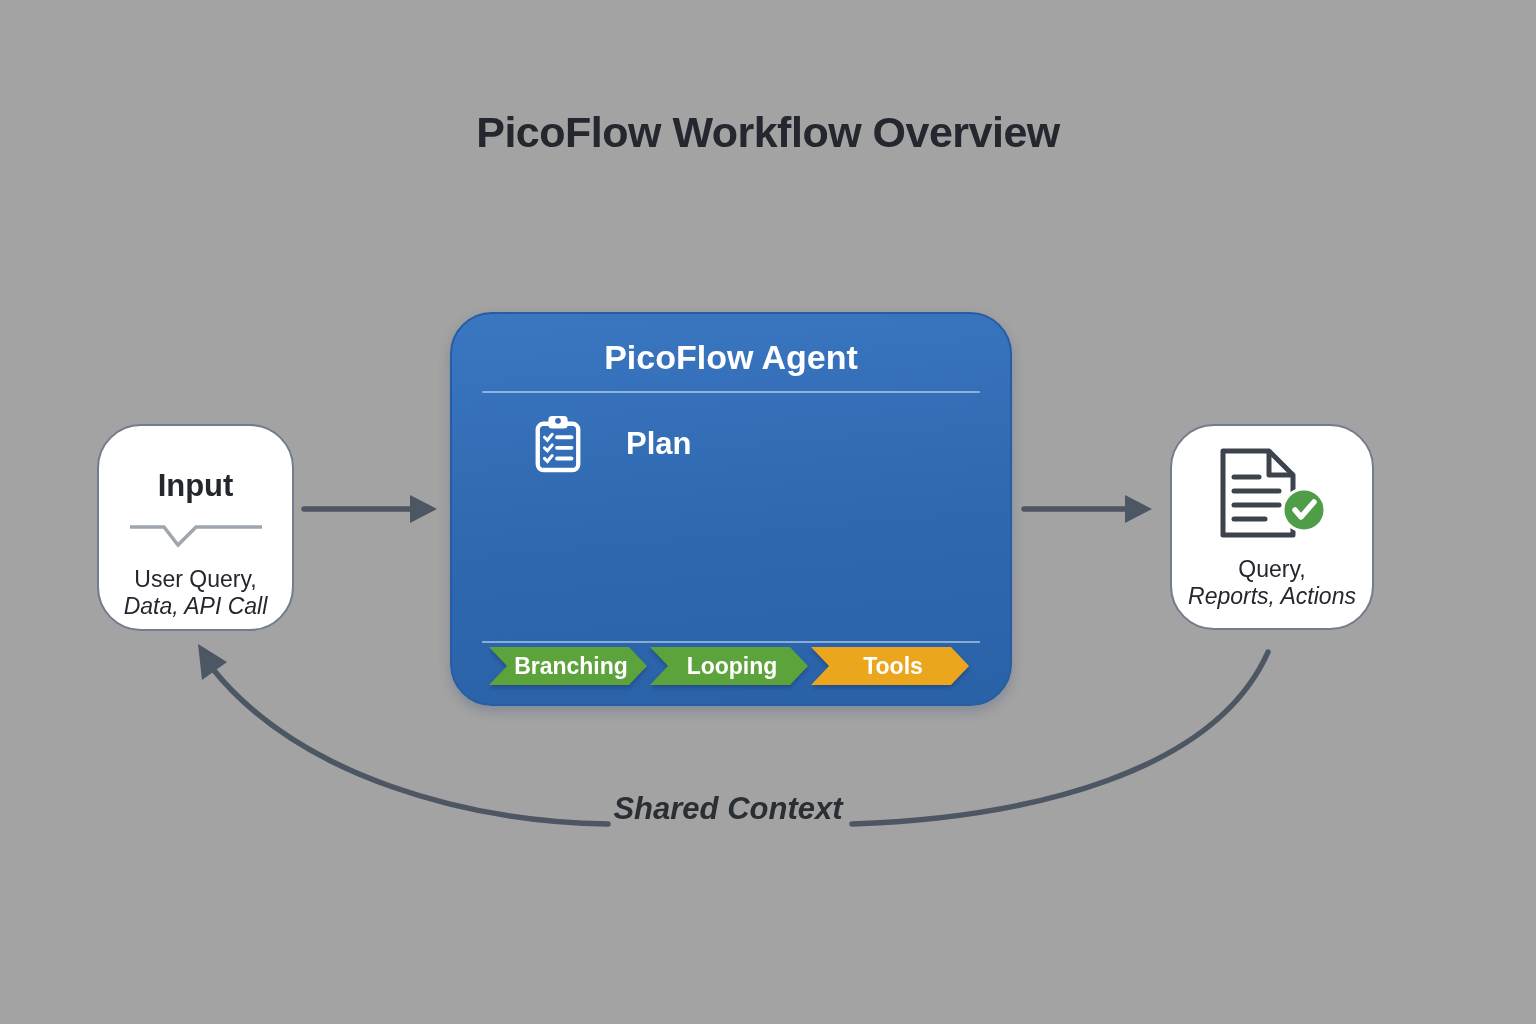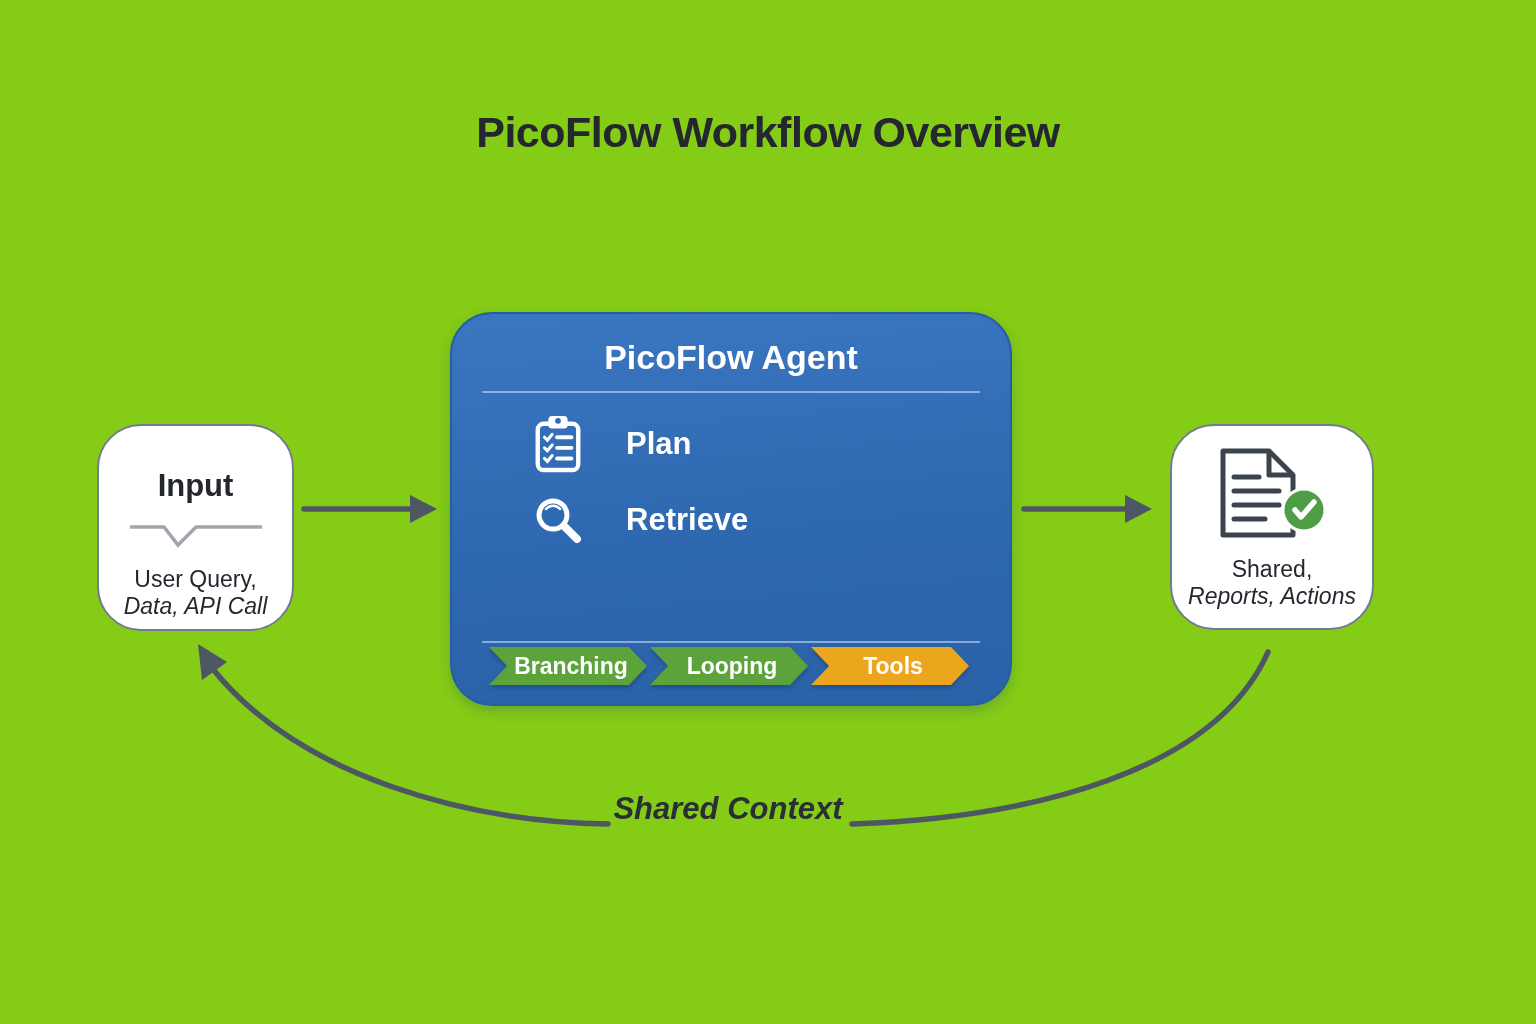--- a/index.html
+++ b/index.html
@@ -1,18 +1,18 @@
 <!DOCTYPE html>
 <html><head>
 <meta charset="utf-8">
 <style>
   * { margin:0; padding:0; box-sizing:border-box; }
   html,body { background:#fdfdfd; }
   body { font-family:"Liberation Sans", sans-serif; }
-  .stage { position:relative; width:1536px; height:1024px; background:#84cc16; overflow:hidden; }
+  .stage { position:relative; width:1536px; height:1024px; background:#a3a3a3; overflow:hidden; }
 
   .diagram-title {
     position:absolute; top:108px; left:0; width:100%;
     text-align:center; font-size:43px; font-weight:800; color:#24272e;
     letter-spacing:-0.5px;
   }
 
   
   .connectors { position:absolute; left:0; top:0; width:1536px; height:1024px; z-index:1; }
 
@@ -108,30 +108,20 @@
             <g stroke="#ffffff" stroke-width="4" stroke-linecap="round">
               <line x1="27" y1="25" x2="42" y2="25"></line>
               <line x1="27" y1="36" x2="42" y2="36"></line>
               <line x1="27" y1="47" x2="42" y2="47"></line>
             </g>
           </svg>
         </span>
         <span class="item-label">Plan</span>
       </div>
 
-      <div class="agent-item">
-        <span class="item-icon">
-          <svg width="56" height="56" viewBox="0 0 56 56">
-            <circle cx="23" cy="23" r="14" fill="none" stroke="#ffffff" stroke-width="5"></circle>
-            <path d="M 16 17 A 9 9 0 0 1 30 17" fill="none" stroke="#ffffff" stroke-width="2.5" stroke-linecap="round"></path>
-            <line x1="34" y1="34" x2="47" y2="47" stroke="#ffffff" stroke-width="8" stroke-linecap="round"></line>
-          </svg>
-        </span>
-        <span class="item-label">Retrieve</span>
-      </div>
 
     </div>
 
     <div class="agent-divider2"></div>
 
     <svg class="badge-row" width="482" height="40" viewBox="0 0 482 40">
       <polygon points="1,1 141,1 159,20 141,39 1,39 19,20" fill="#5da33c"></polygon>
       <polygon points="162,1 302,1 320,20 302,39 162,39 180,20" fill="#5da33c"></polygon>
       <polygon points="323,1 463,1 481,20 463,39 323,39 341,20" fill="#eba61e"></polygon>
       <text class="badge-text" x="83" y="28" text-anchor="middle">Branching</text>
@@ -148,19 +138,19 @@
         <g stroke="#3d434c" stroke-width="5" stroke-linecap="round">
           <line x1="19" y1="31" x2="44" y2="31"></line>
           <line x1="19" y1="45" x2="64" y2="45"></line>
           <line x1="19" y1="59" x2="64" y2="59"></line>
           <line x1="19" y1="73" x2="50" y2="73"></line>
         </g>
         <circle cx="89" cy="64" r="21" fill="#4f9e47" stroke="#ffffff" stroke-width="3"></circle>
         <polyline points="80,64 86,71 99,56" fill="none" stroke="#ffffff" stroke-width="5.5" stroke-linecap="round" stroke-linejoin="round"></polyline>
       </svg>
     </span>
-    <div class="node-line1">Shared,</div>
+    <div class="node-line1">Query,</div>
     <div class="node-line2">Reports, Actions</div>
   </div>
 
   <div class="loop-label">Shared Context</div>
 
 </div>
 
 </body></html>

